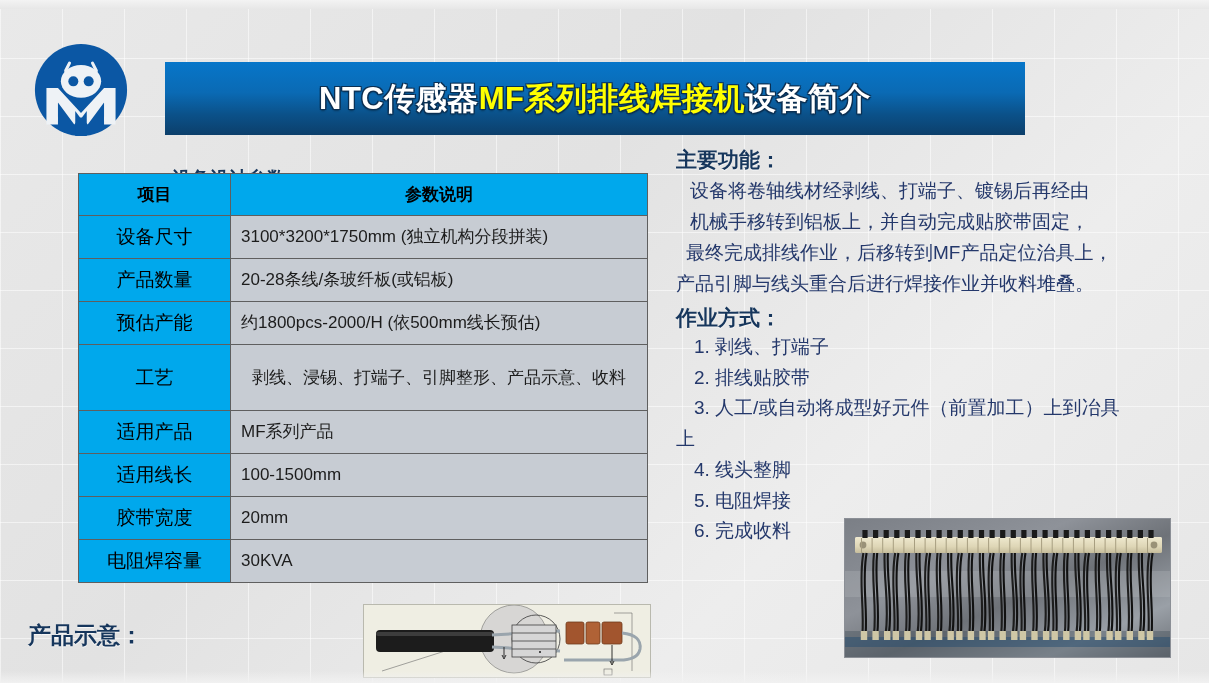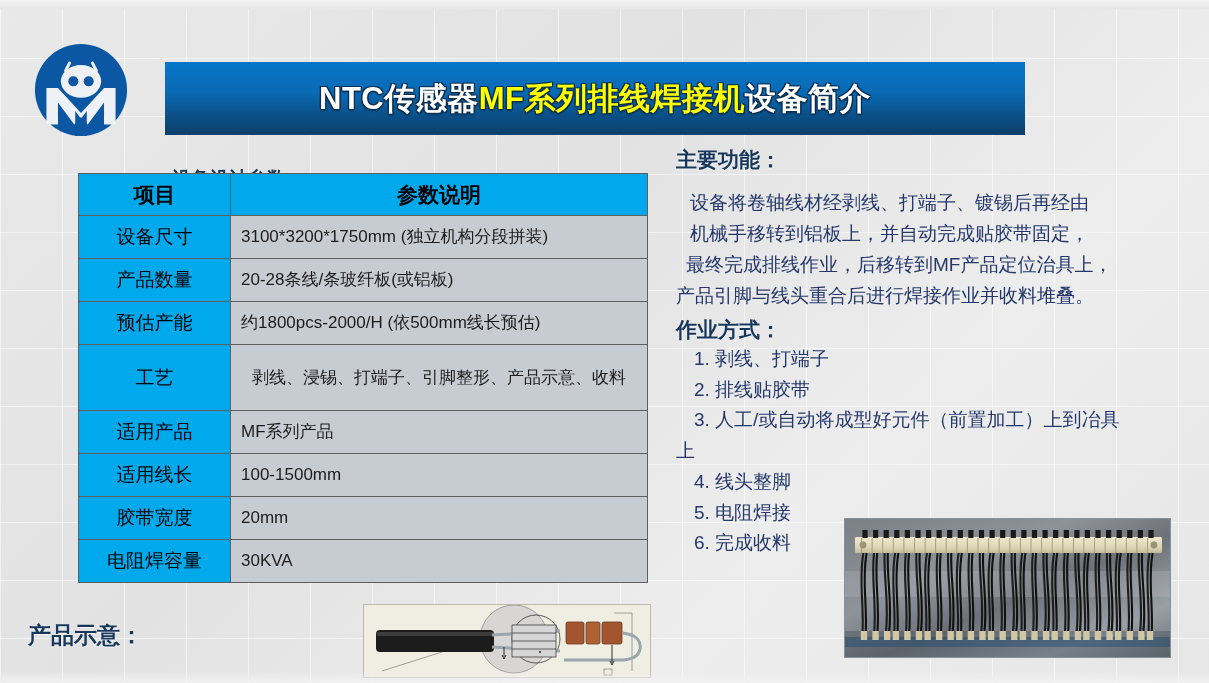--- a/index.html
+++ b/index.html
@@ -99,21 +99,21 @@
     border-collapse: collapse;
     table-layout: fixed;
   }
   table.params td, table.params th {
     border: 1px solid #5f5f5f;
     padding: 0;
   }
   table.params th {
     background: #00a8ec;
     color: #000000;
-    font-size: 21px;
+    font-size: 17px;
     font-weight: bold;
     font-family: Liberation Sans, sans-serif;
     height: 42px;
     text-align: center;
   }
   table.params th.c1 { width: 152px; }
   table.params td.key {
     background: #00a8ec;
     color: #000000;
     font-size: 19px;
@@ -138,21 +138,21 @@
     position: absolute;
     left: 676px;
     top: 146px;
     width: 525px;
     color: #1d3461;
   }
   .sec-title {
     font-size: 21px;
     font-weight: bold;
     color: #16365c;
-    margin-bottom: 14px;
+    margin-bottom: 2px;
     text-shadow: 0 1px 1px rgba(255,255,255,0.7);
   }
   .para-line {
     font-size: 19px;
     color: #24386b;
     line-height: 1.63;
     white-space: nowrap;
   }
   .para-line.i1 { padding-left: 14px; }
   .para-line.i2 { padding-left: 10px; }

